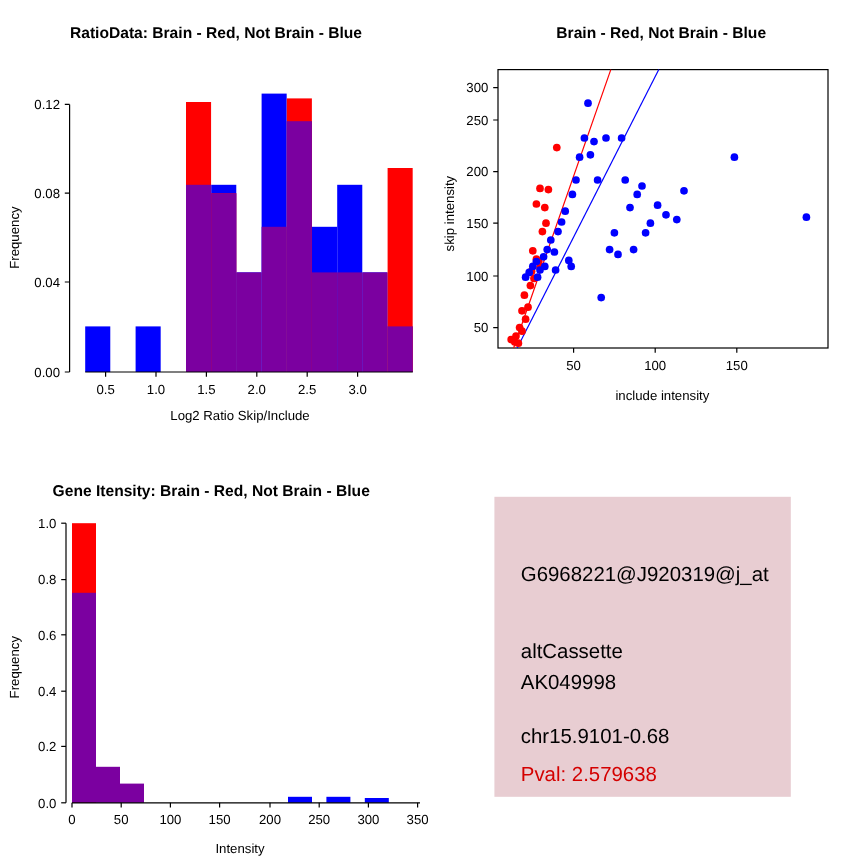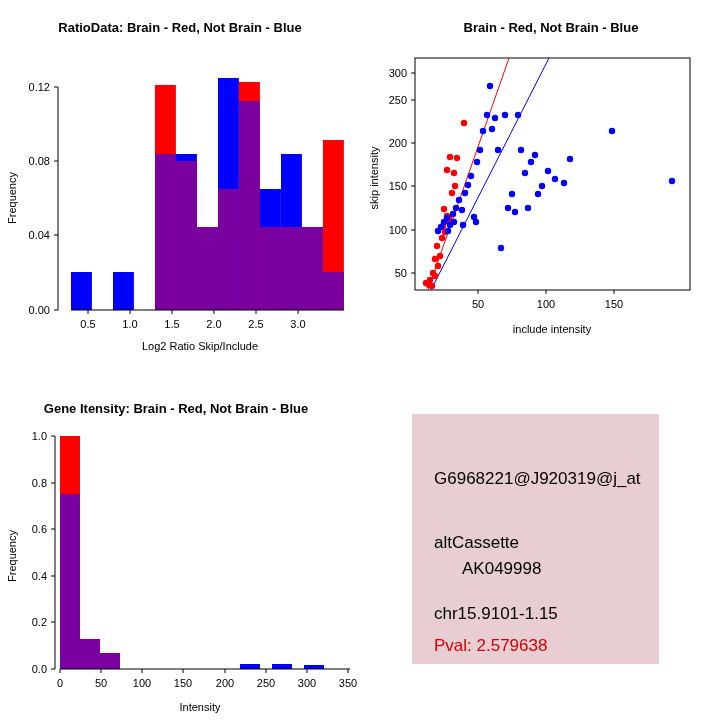--- a/index.html
+++ b/index.html
@@ -245,16 +245,16 @@
       <text x="348" y="271">350</text>
     </g>
     <text class="axlab" x="200" y="295" text-anchor="middle">Intensity</text>
     <text class="axlab" x="16" y="140" text-anchor="middle" transform="rotate(-90 16 140)">Frequency</text>
   </svg>
 </div>
 
 <div id="infoBox">
   <div class="infoline" style="left:22px;top:55px;">G6968221@J920319@j_at</div>
   <div class="infoline" style="left:22px;top:100px;margin-top:19px;">altCassette</div>
-  <div class="infoline" style="left:22px;top:145px;margin-left:28px;">AK049998</div>
-  <div class="infoline" style="left:22px;top:190px;">chr15.9101-1.15</div>
+  <div class="infoline" style="left:22px;top:145px;">AK049998</div>
+  <div class="infoline" style="left:22px;top:190px;">chr15.9101-0.68</div>
   <div class="infoline pval" style="left:22px;top:222px;">Pval: 2.579638</div>
 </div>
 
 </body></html>

